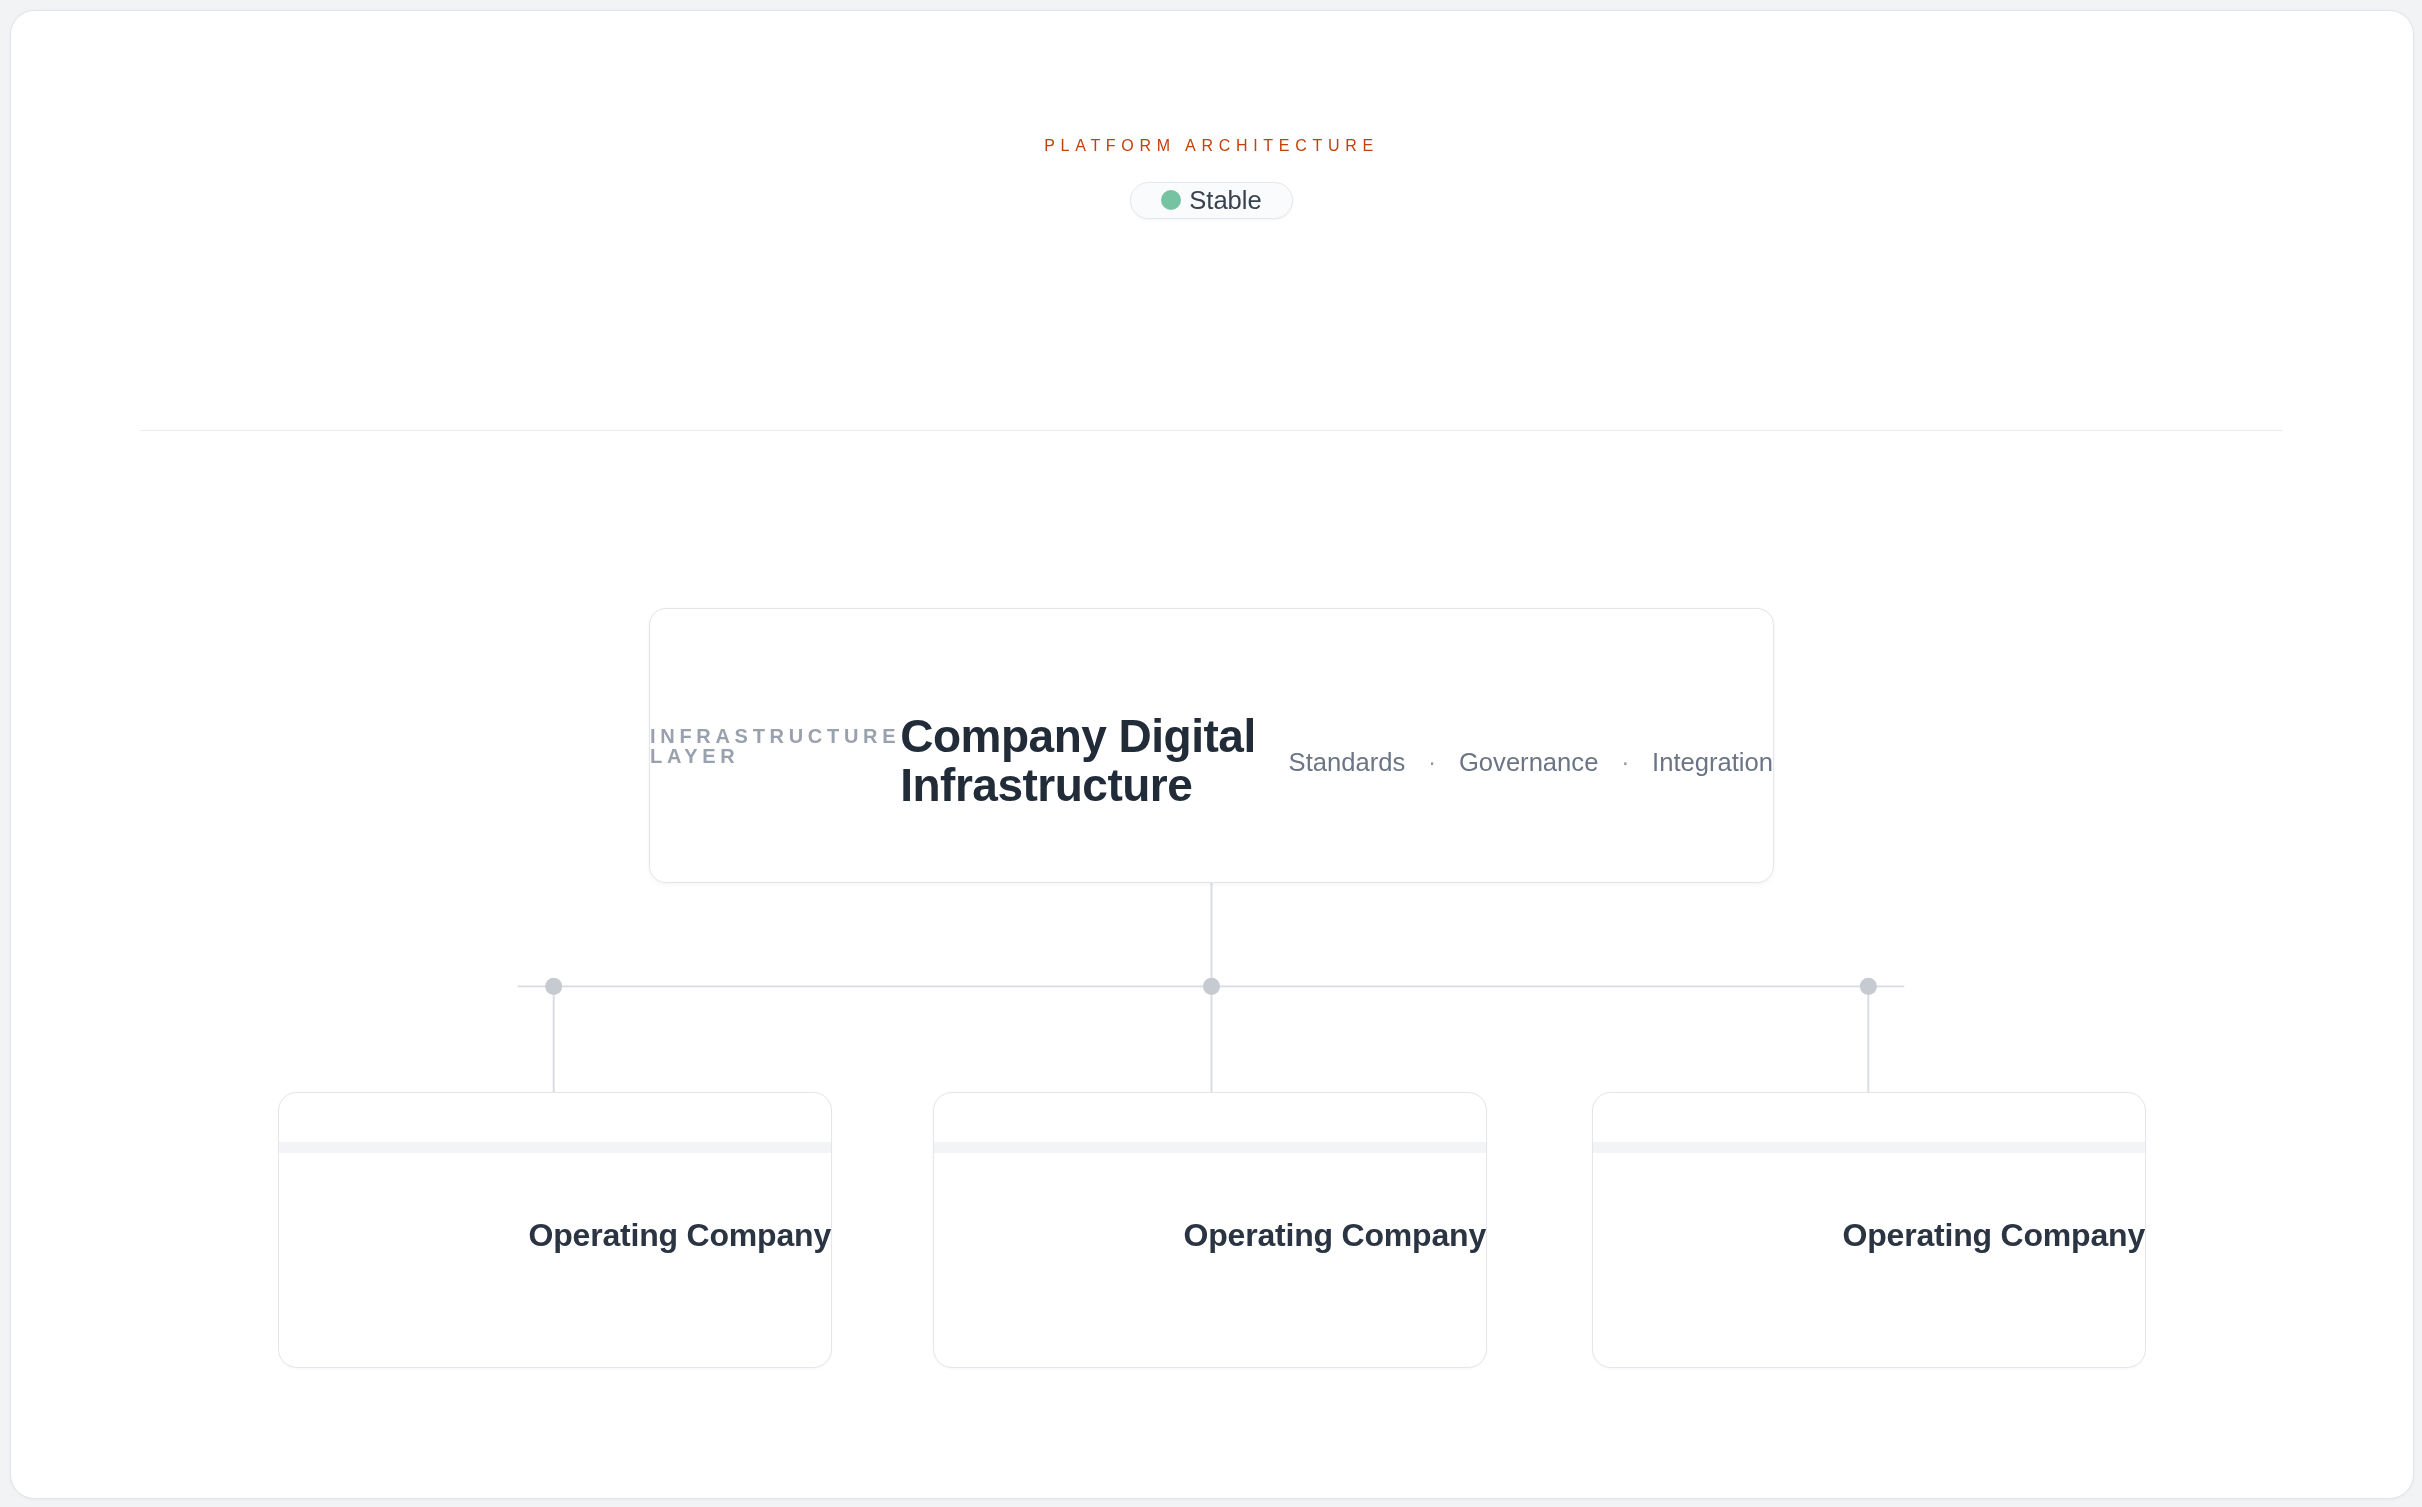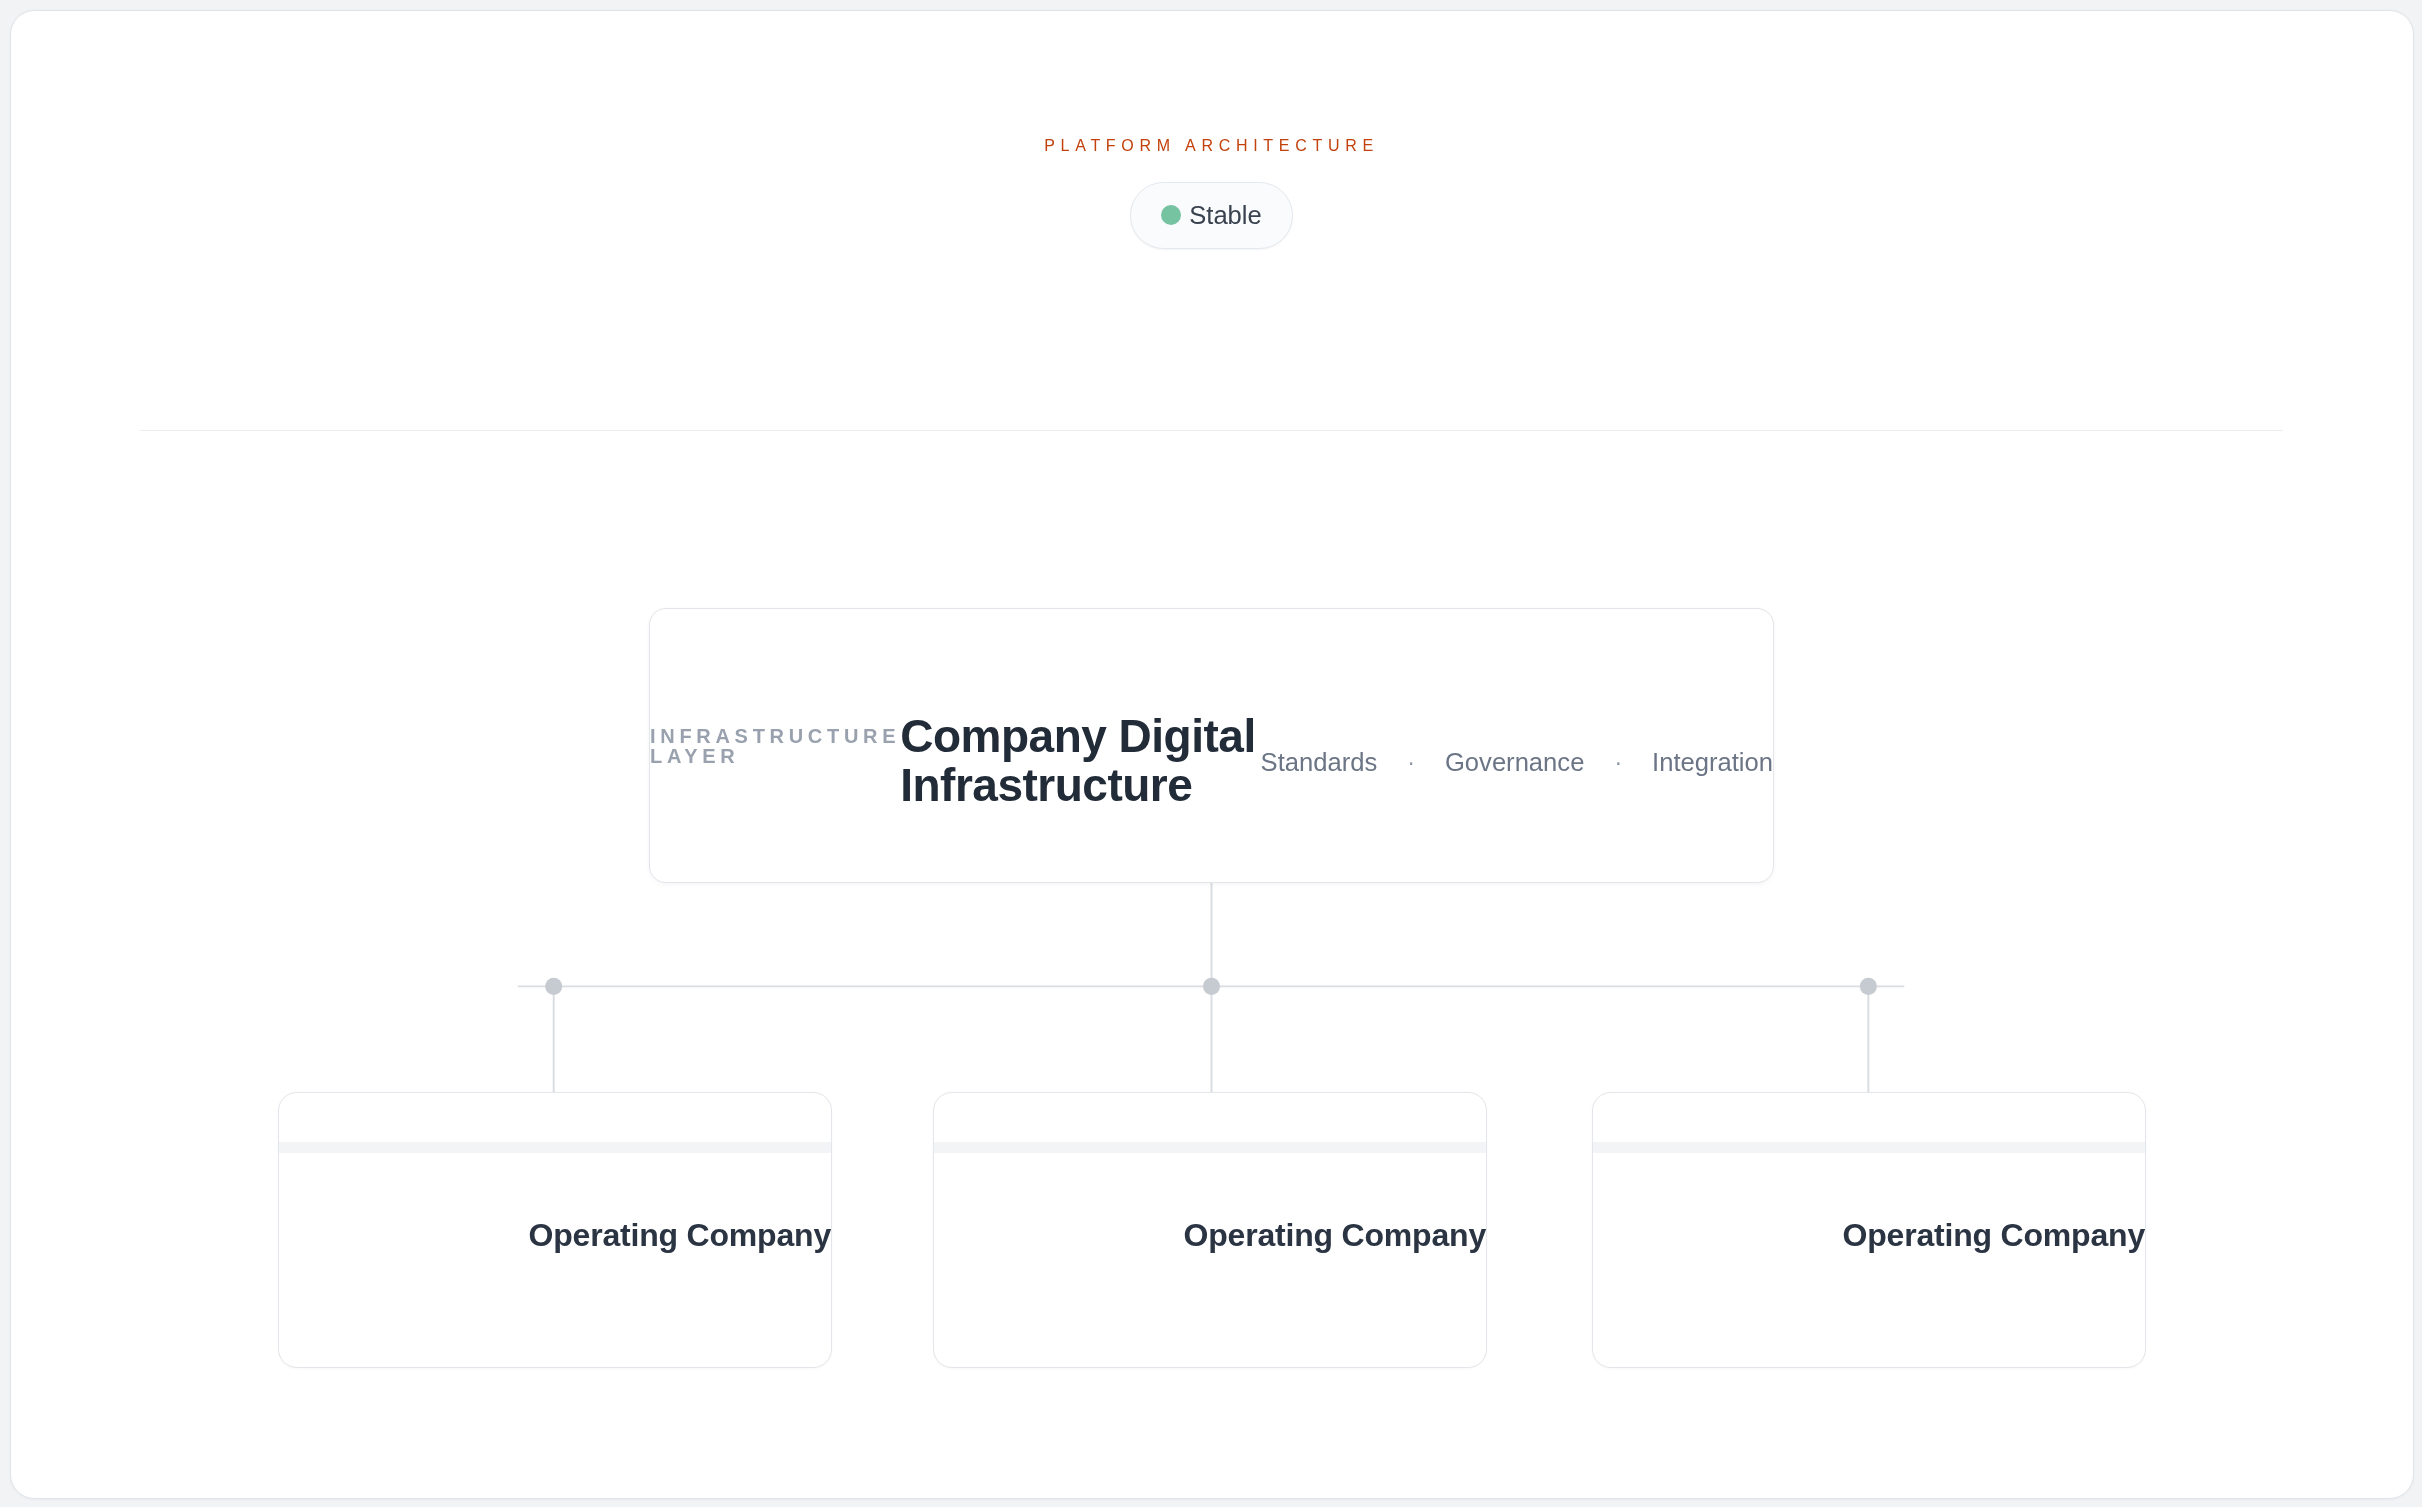--- a/index.html
+++ b/index.html
@@ -26,21 +26,21 @@
     color: #c2410c; line-height: 1;
   }
   .page-title {
     margin-top: 42px;
     font-size: 60px; font-weight: 300; letter-spacing: 0.5px;
     color: #2d3644; line-height: 1.1;
   }
   .status-badge {
     display: inline-flex; align-items: center; gap: 8px;
     margin-top: 28px;
-    padding: 17px 30px;
+    padding: 2px 30px;
     background: #fafbfc;
     border: 0.9px solid #e4e9ef;
     border-radius: 945px;
     box-shadow: 0 0.9px 1.9px rgba(16,24,40,0.05);
     cursor: default;
   }
   .status-dot { width: 20px; height: 20px; border-radius: 50%; }
   .status-label { font-size: 25.6px; font-weight: 500; color: #39424f; line-height: 1.2; }
 
   .header-divider {
@@ -66,21 +66,21 @@
     font-size: 20px; font-weight: 700; letter-spacing: 4.7px;
     color: #99a1ae; line-height: 1;
   }
   .root-title {
     margin-top: 30px;
     font-size: 46px; font-weight: 600; letter-spacing: -0.5px;
     color: #222b38; line-height: 1.05;
   }
   .root-services {
     margin-top: 34px;
-    display: flex; align-items: center; gap: 30px;
+    display: flex; align-items: center; gap: 23px;
     font-size: 25.6px; color: #6b7586; line-height: 1;
   }
   .service-sep { color: #8b94a3; font-size: 23px; }
 
   
   .child-node {
     position: absolute; top: 1092px; width: 552px; height: 274px;
     background: #ffffff;
     border: 0.9px solid #e3e6ea;
     border-radius: 19px;

